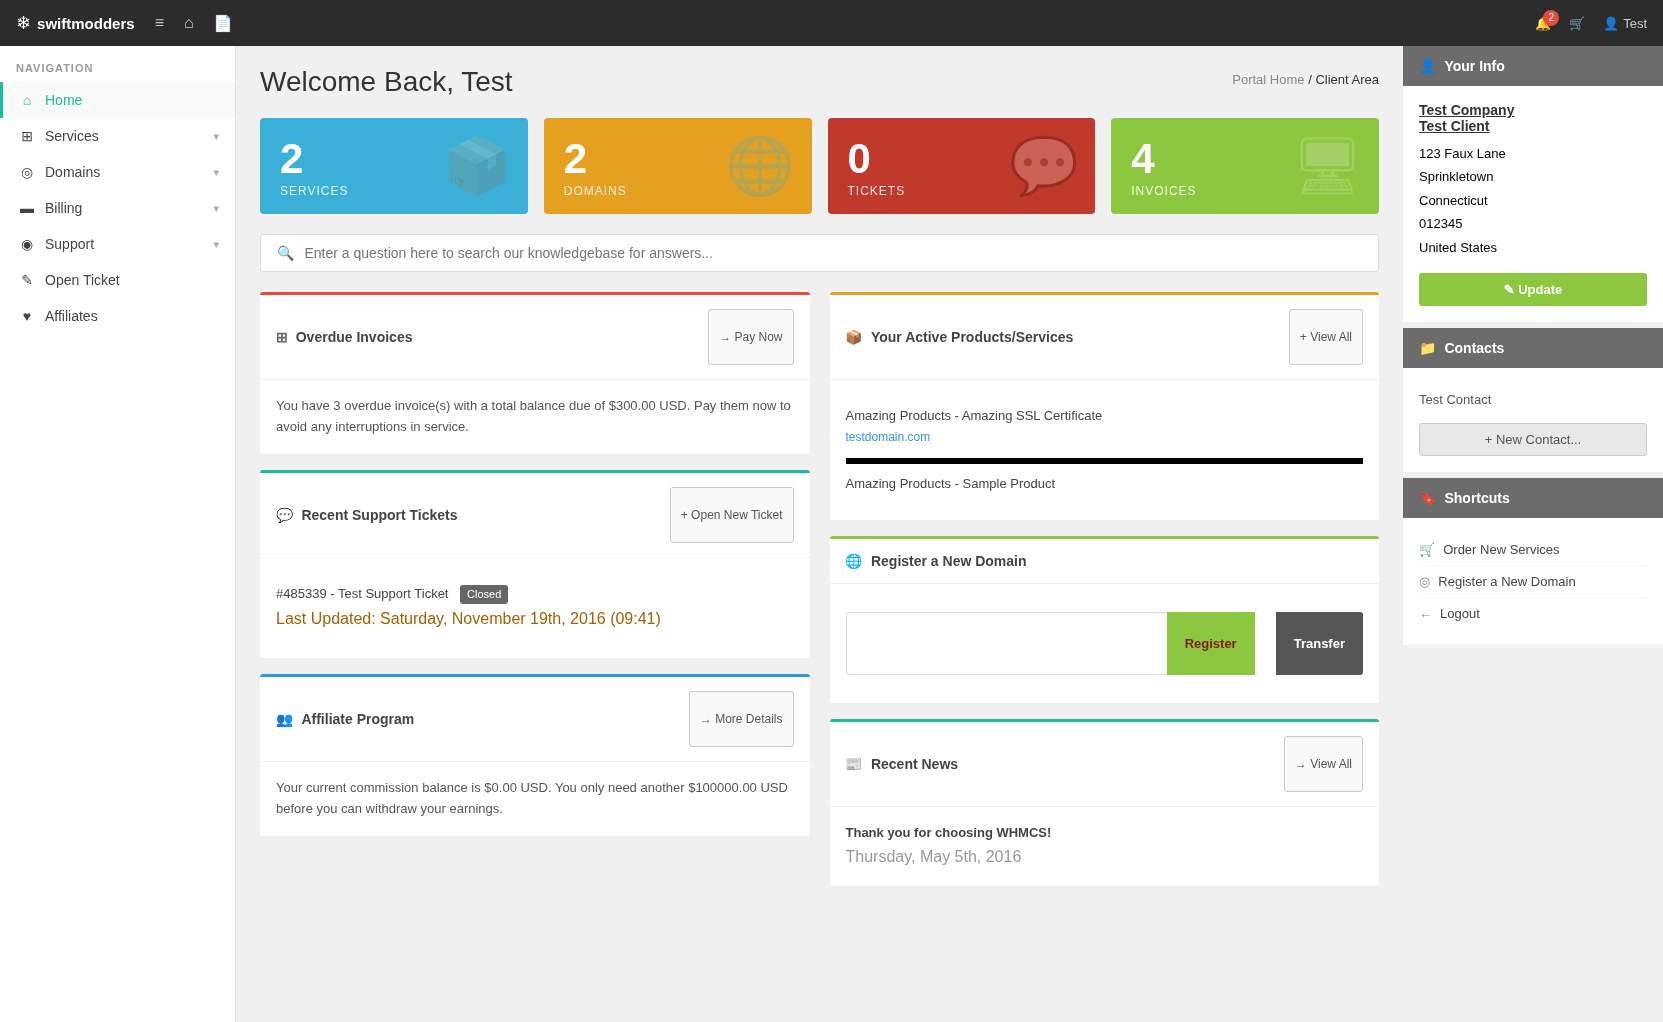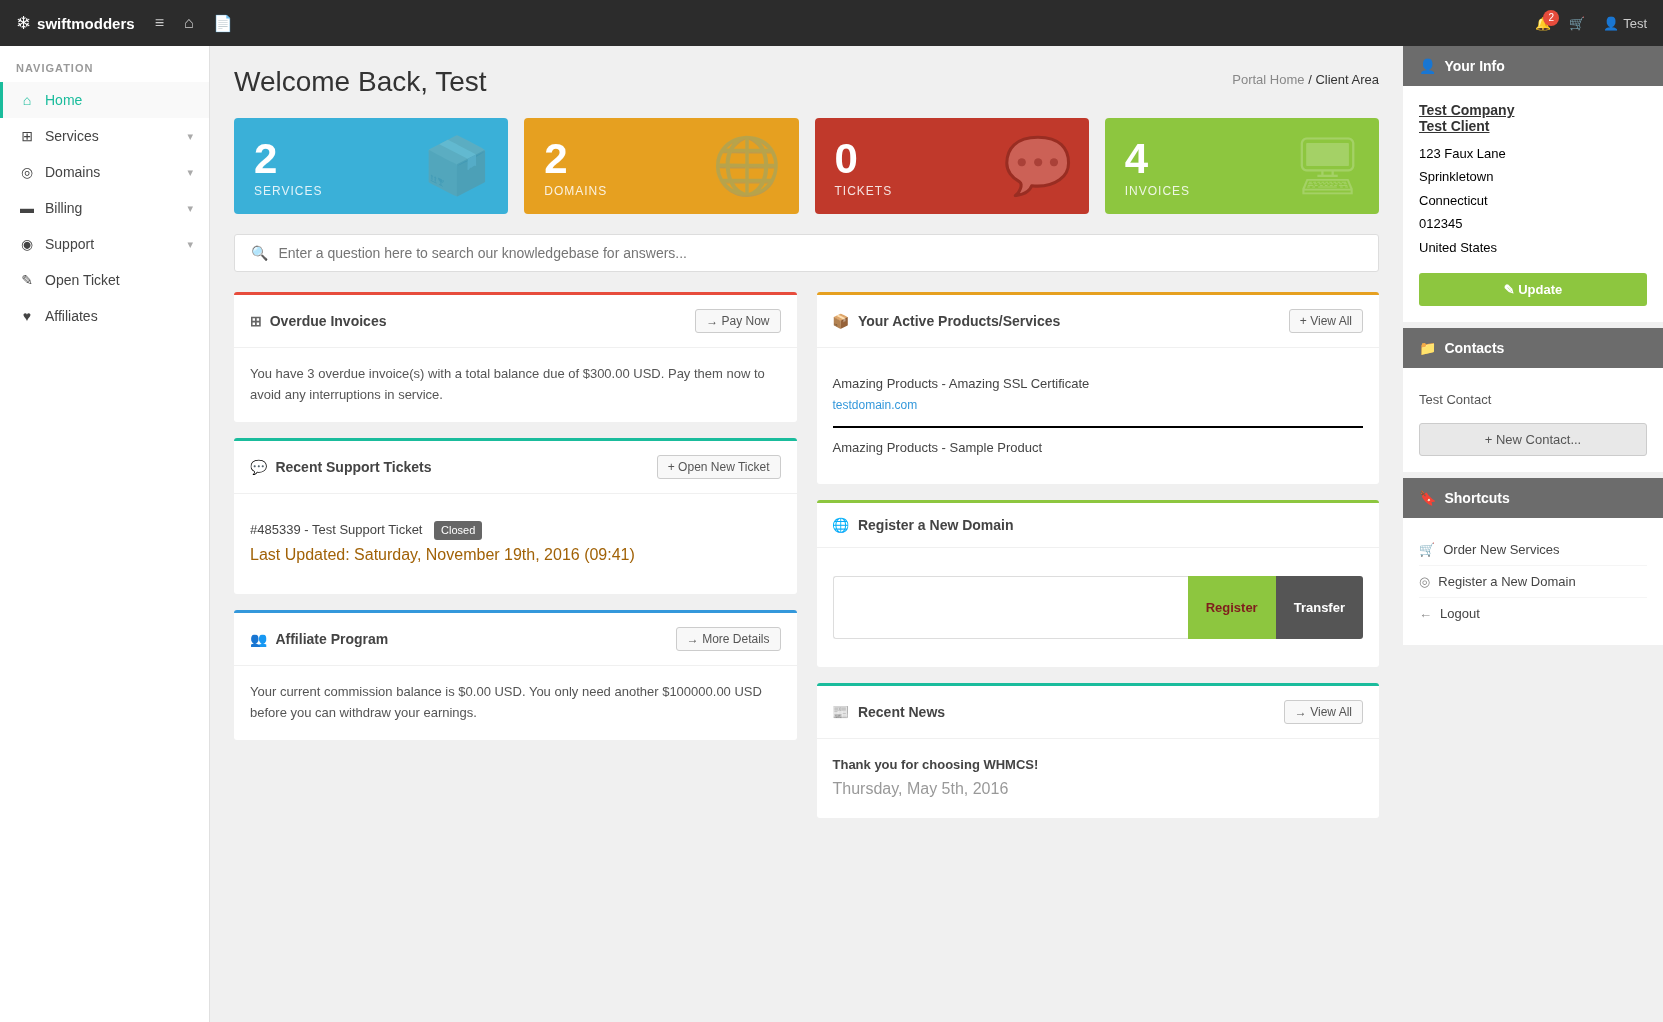--- a/index.html
+++ b/index.html
@@ -25,21 +25,21 @@
       background: #e74c3c; color: #fff; border-radius: 50%;
       width: 16px; height: 16px; font-size: 10px;
       display: flex; align-items: center; justify-content: center;
     }
 
     
     .page-wrapper { display: flex; min-height: calc(100vh - 46px); }
 
     
     .sidebar {
-      width: 210px;
+      width: 236px;
       background: #fff;
       border-right: 1px solid #e0e0e0;
       flex-shrink: 0;
       padding-top: 0;
     }
     .sidebar-nav-label {
       font-size: 11px; color: #999; font-weight: 600;
       padding: 16px 16px 8px; letter-spacing: 1px; text-transform: uppercase;
     }
     .sidebar-item {
@@ -115,57 +115,58 @@
     .panel-orange { border-top-color: #e6a020; }
     .panel-green { border-top-color: #8dc63f; }
 
     .panel-header {
       display: flex; align-items: center; justify-content: space-between;
       padding: 14px 16px; border-bottom: 1px solid #f0f0f0;
     }
     .panel-title { display: flex; align-items: center; gap: 8px; font-size: 14px; font-weight: 600; color: #444; }
     .panel-title-icon { color: #666; }
     .panel-action {
-      font-size: 12px; padding: 4px 10px; border-radius: 3px;
+      font-size: 12px; padding: 20px 10px; border-radius: 3px;
       border: 1px solid #ccc; background: #f8f8f8; cursor: pointer;
       color: #555; white-space: nowrap;
     }
     .panel-body { padding: 16px; color: #555; font-size: 13px; line-height: 1.6; }
 
     
     .ticket-row { padding: 10px 0; border-bottom: 1px solid #f5f5f5; }
     .ticket-row:last-child { border-bottom: none; }
     .ticket-id { font-size: 13px; color: #444; }
     .ticket-badge {
       display: inline-block; padding: 1px 7px; border-radius: 3px;
       font-size: 11px; margin-left: 8px;
       background: #666; color: #fff;
     }
     .ticket-meta { font-size: 16px; color: #a16207; margin-top: 2px; }
 
     
-    .service-row { padding: 10px 0; border-bottom: 2px solid #000000; }
+    .service-row { padding: 10px 0; border-bottom: 6px solid #000000; }
     .service-row:last-child { border-bottom: none; }
     .service-name { font-size: 13px; color: #444; }
     .service-link { font-size: 12px; color: #3498db; text-decoration: none; }
 
     
     .domain-search-row { display: flex; gap: 0; margin: 12px 0; }
     .domain-input {
       flex: 1; border: 1px solid #ddd; border-right: none;
       padding: 8px 12px; font-size: 13px; outline: none; border-radius: 3px 0 0 3px;
     }
     .domain-btn-register {
       padding: 24px 18px; background: #8dc63f; color: #7f1d1d;
       border: none; cursor: pointer; font-size: 13px; font-weight: 600;
     }
     .domain-btn-transfer {
       padding: 8px 18px; background: #555; color: #fff;
       border: none; cursor: pointer; font-size: 13px; font-weight: 600;
       border-radius: 0 3px 3px 0;
+      margin-left: 21px;
     }
 
     
     .news-title { font-size: 13px; color: #444; font-weight: 600; }
     .news-date { font-size: 16px; color: #999; }
 
     
     .right-sidebar { width: 260px; flex-shrink: 0; display: flex; flex-direction: column; gap: 0; }
     .right-panel { background: #fff; margin-bottom: 2px; }
     .right-panel-header {

